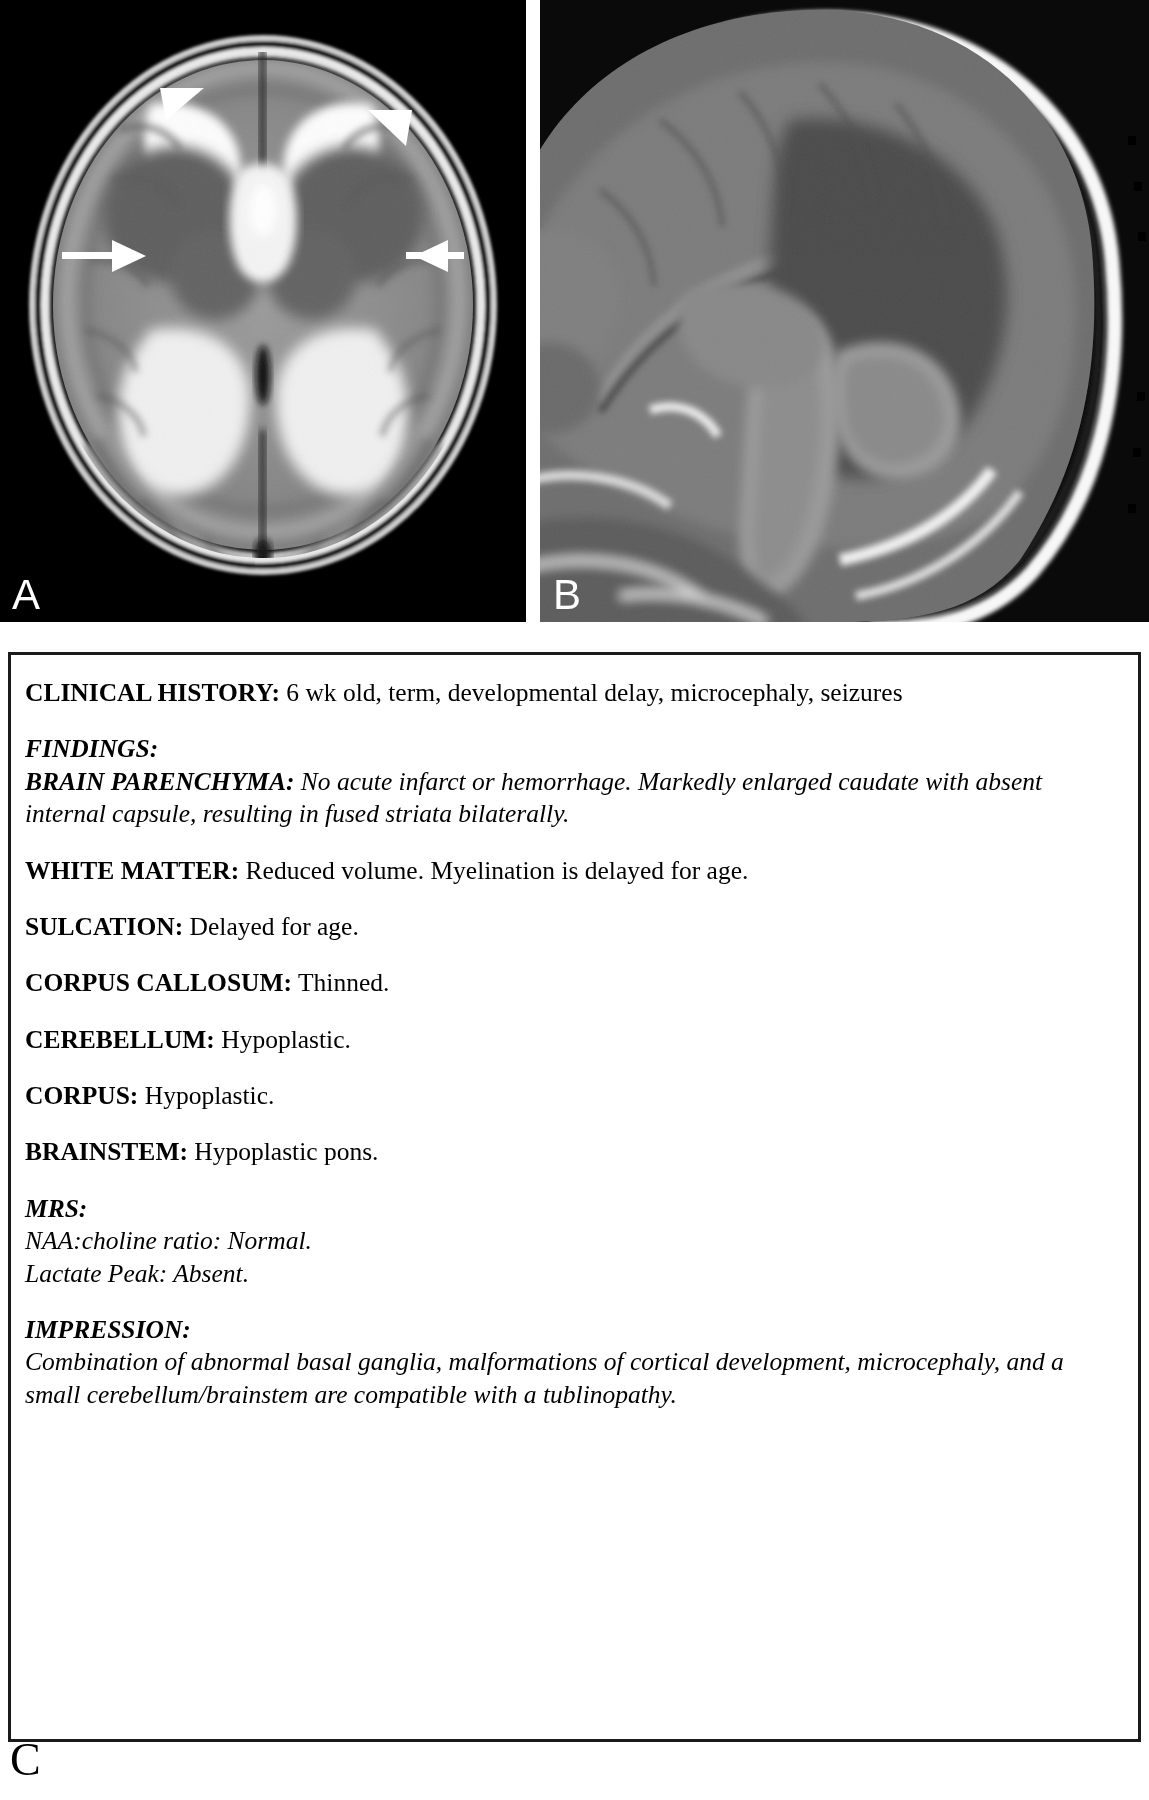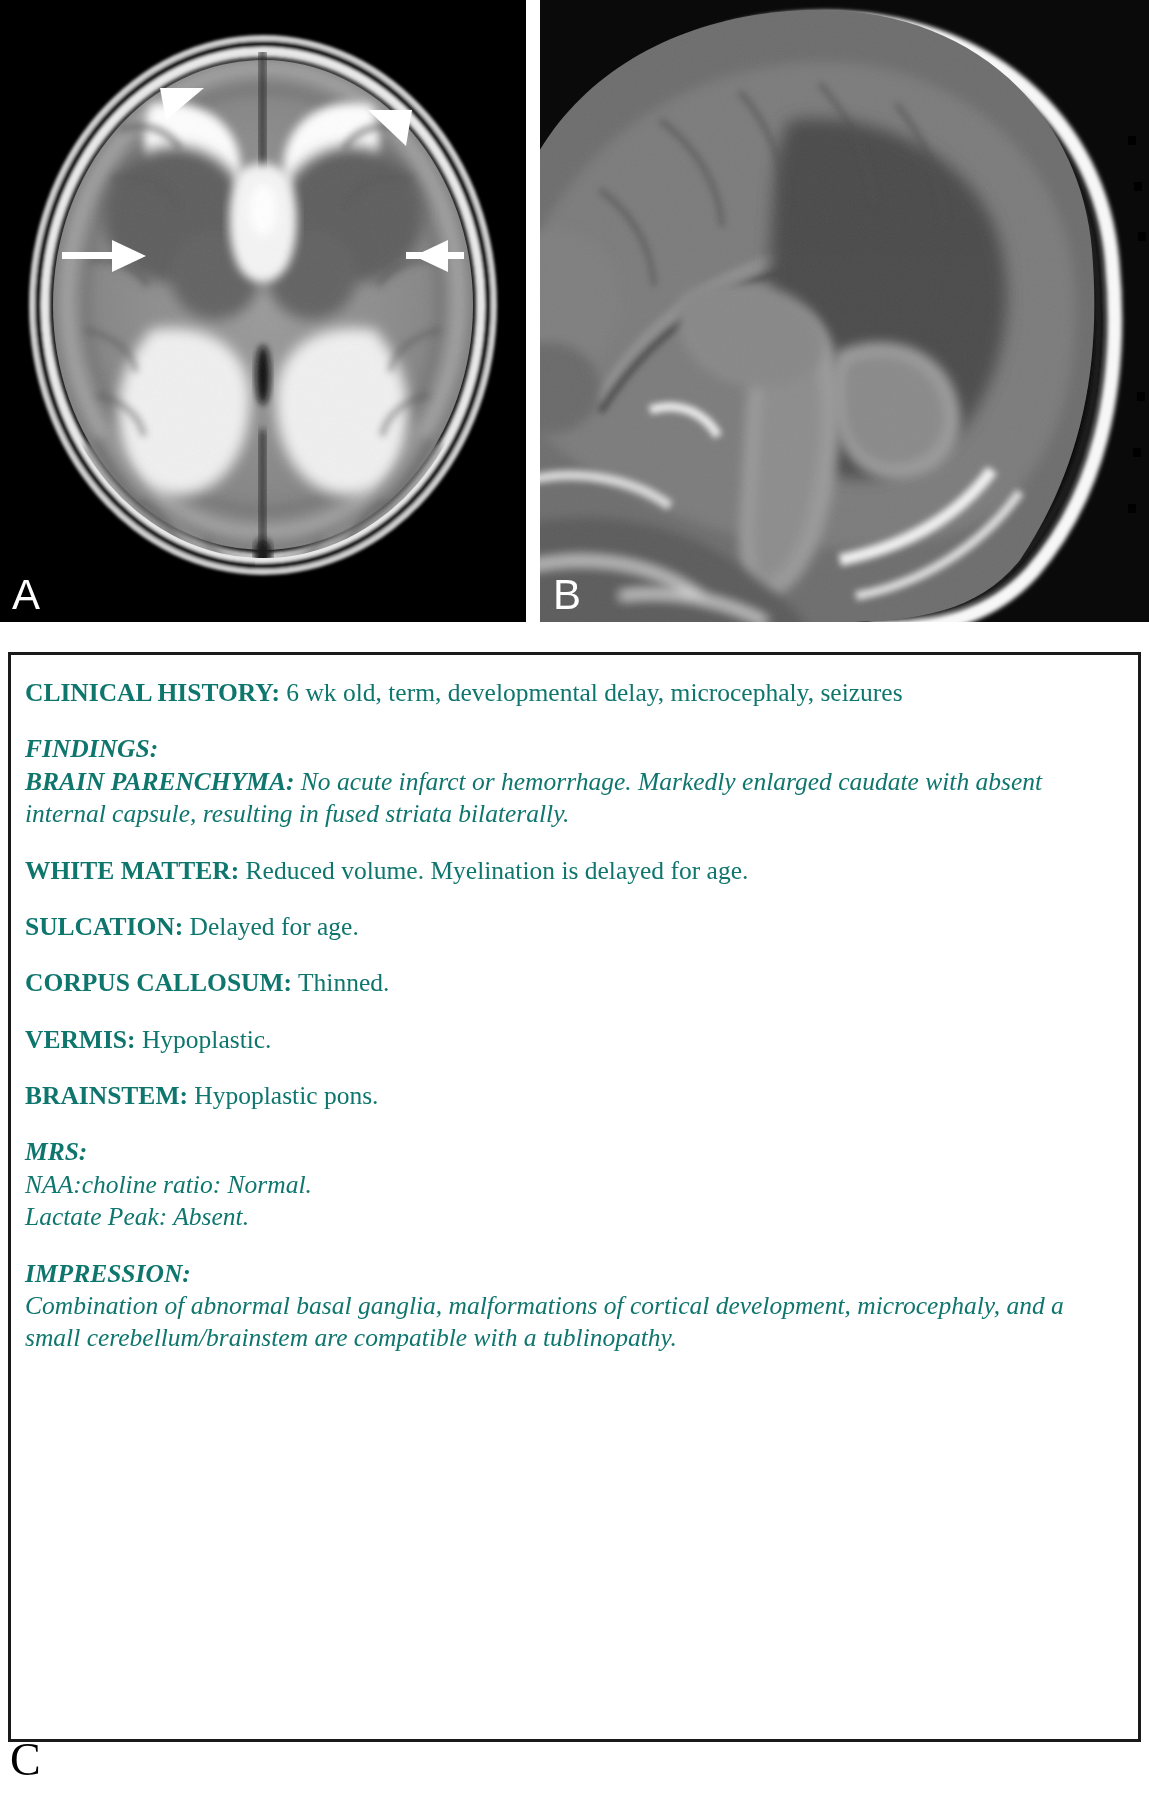--- a/index.html
+++ b/index.html
@@ -70,21 +70,21 @@
     height: 1090px;
     box-sizing: border-box;
     border: 3px solid #1a1a1a;
     background: #ffffff;
     padding: 22px 16px 10px 14px;
   }
 
   .report-inner {
     font-size: 25.5px;
     line-height: 1.27;
-    color: #0f766e;
+    color: #000000;
     font-family: "Liberation Serif", "DejaVu Serif", serif;
   }
 
   .rpt-para {
     margin: 0 0 24px 0;
   }
   .rpt-para.tight {
     margin-bottom: 16px;
   }
   .rpt-line {
@@ -380,23 +380,27 @@
         <span class="rpt-label">SULCATION:</span>
         <span>Delayed for age.</span>
       </p>
 
       <p class="rpt-para">
         <span class="rpt-label">CORPUS CALLOSUM:</span>
         <span>Thinned.</span>
       </p>
 
 
-
-      <p class="rpt-para">
-        <span class="rpt-label">VERMIS:</span>
+      <p class="rpt-para">
+        <span class="rpt-label">CEREBELLUM:</span>
+        <span>Hypoplastic.</span>
+      </p>
+
+      <p class="rpt-para">
+        <span class="rpt-label">CORPUS:</span>
         <span>Hypoplastic.</span>
       </p>
 
       <p class="rpt-para">
         <span class="rpt-label">BRAINSTEM:</span>
         <span>Hypoplastic pons.</span>
       </p>
 
       <p class="rpt-para">
         <span class="rpt-line rpt-label">MRS:</span>

